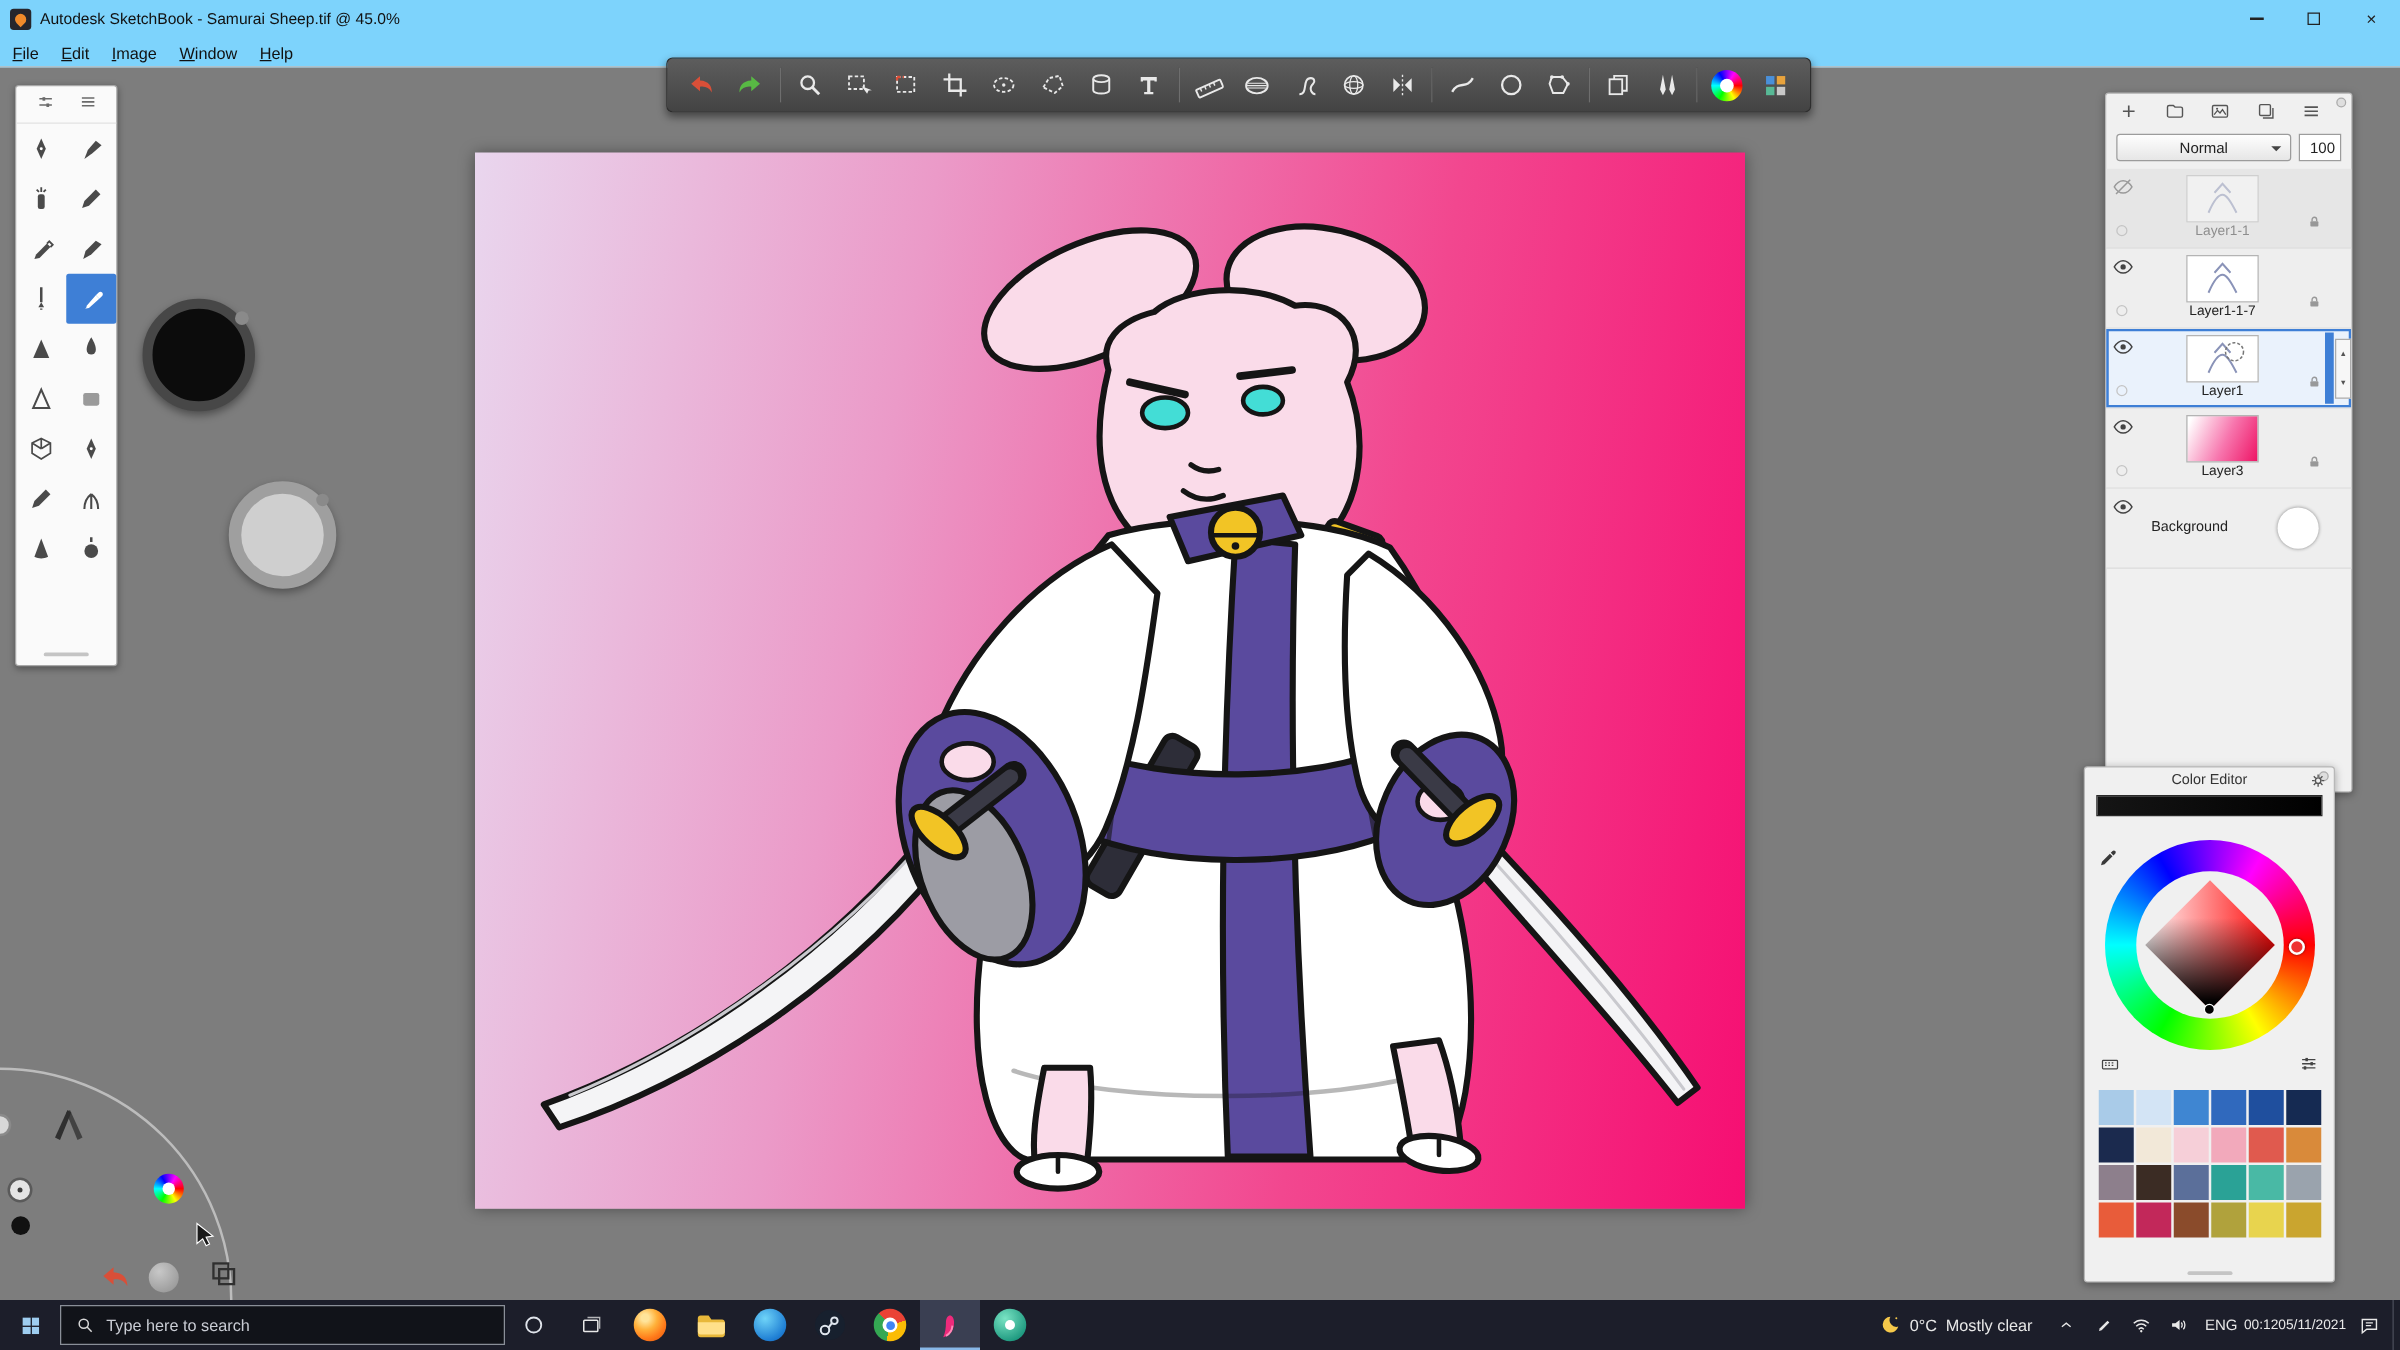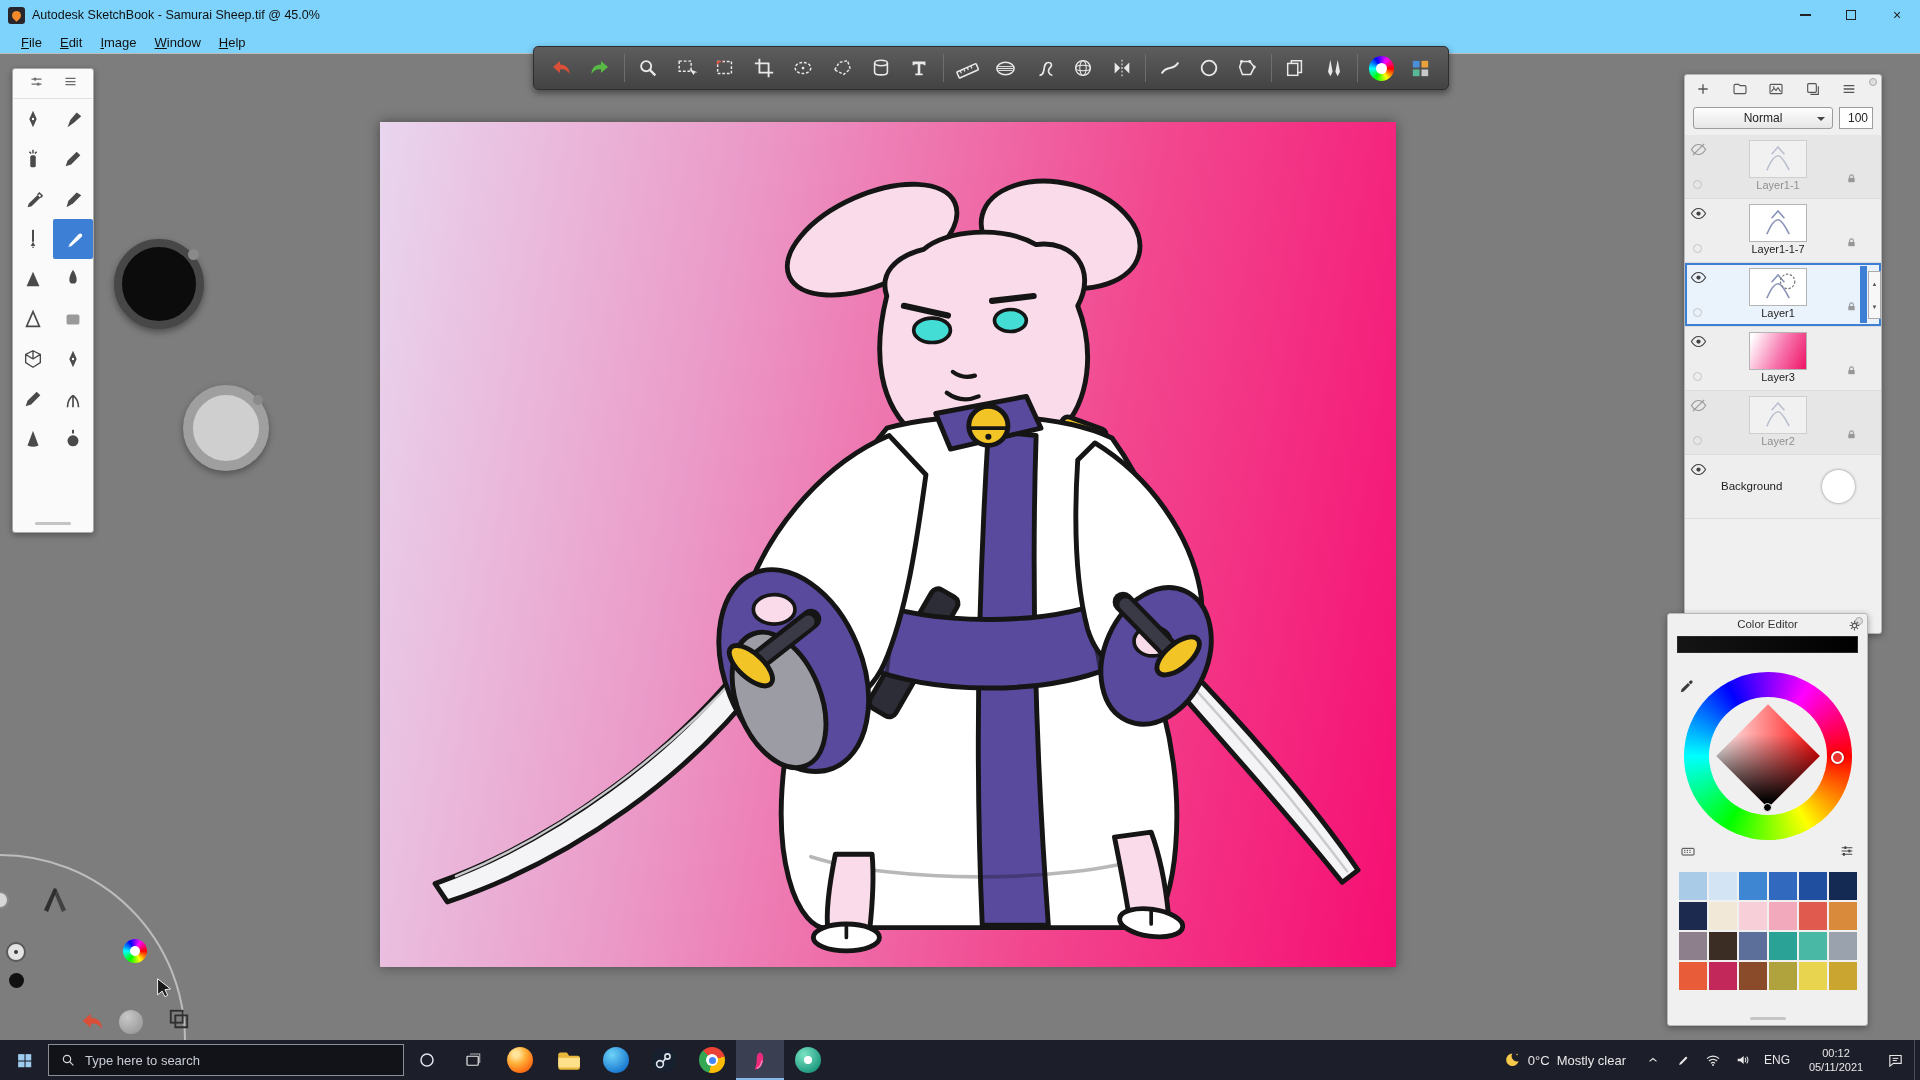--- a/index.html
+++ b/index.html
@@ -9,21 +9,21 @@
   
   .header{position:absolute;top:0;left:0;right:0;height:54px;background:#7dd3fc;border-bottom:1px solid #bdbdbd}
   .titlebar{position:absolute;top:0;left:0;right:0;height:30px;display:flex;align-items:center}
   .app-icon{width:17px;height:17px;margin:0 7px 0 8px;border-radius:3px;background:#26262c;position:relative;flex:0 0 auto}
   .app-icon::after{content:"";position:absolute;left:4px;top:4px;width:9px;height:9px;border-radius:50% 50% 50% 0;background:#f08a2a;transform:rotate(-45deg)}
   .title-text{font-size:12.5px;color:#111}
   .win-controls{margin-left:auto;display:flex;height:30px}
   .wc{width:46px;height:30px;display:flex;align-items:center;justify-content:center;color:#222;font-size:14px}
   .min-glyph{width:11px;height:1.5px;background:#222}
   .max-glyph{width:10px;height:10px;border:1.2px solid #222}
-  .menubar{position:absolute;top:30px;left:0;height:24px;display:flex;align-items:center;padding-left:12px}
+  .menubar{position:absolute;top:30px;left:0;height:24px;display:flex;align-items:center;padding-left:1px}
   .menu-item{display:inline-block;padding:3px 9px;font-size:13px;color:#111;cursor:default}
   .menu-item::first-letter{text-decoration:underline}
 
   
   .toolbar{position:absolute;left:533px;top:46px;width:916px;height:44px;background:linear-gradient(#5d5d5d,#434343);border:1px solid #2e2e2e;border-radius:5px;box-shadow:0 3px 7px rgba(0,0,0,.45);display:flex;align-items:center;padding:0 8px}
   .tool-btn{width:40px;height:38px;display:flex;align-items:center;justify-content:center;border-radius:3px}
   .tb-sep{width:1px;height:28px;background:#303030;border-right:1px solid #6e6e6e;margin:0 4px}
   .mini-wheel{width:25px;height:25px;border-radius:50%;background:conic-gradient(from 90deg,#f00,#ff0 60deg,#0f0 120deg,#0ff 180deg,#00f 240deg,#f0f 300deg,#f00 360deg);position:relative}
   .mw-core{position:absolute;inset:7px;border-radius:50%;background:#fff}
 
@@ -109,21 +109,21 @@
   .tb-icon-btn{width:46px;display:flex;align-items:center;justify-content:center}
   .tb-apps{display:flex}
   .tb-app{width:48px;display:flex;align-items:center;justify-content:center;position:relative}
   .tb-app.active{background:#3a3f52;box-shadow:inset 0 -2px 0 #88b8e8}
   .tb-flex{flex:1}
   .tray{display:flex;align-items:stretch}
   .weather{display:flex;align-items:center;gap:7px;padding:0 12px;font-size:13px}
   .weather span{white-space:nowrap}
   .tray-btn{width:30px;display:flex;align-items:center;justify-content:center}
   .tray-lang{width:38px;display:flex;align-items:center;justify-content:center;font-size:12px}
-  .tray-clock{width:80px;display:flex;flex-direction:column;align-items:center;justify-content:center;font-size:11px;line-height:14px}
+  .tray-clock{width:80px;display:flex;align-items:center;justify-content:center;font-size:11px;line-height:14px}
   .show-desktop{width:6px;border-left:1px solid #4a4d5a}
 
   .ff-orb{width:26px;height:26px;border-radius:50%;background:radial-gradient(circle at 35% 28%,#ffe49a 0 12%,#ffb13a 38%,#ff7a1a 66%,#dd500e)}
   .blue-orb{width:26px;height:26px;border-radius:50%;background:radial-gradient(circle at 35% 30%,#6fd4f8,#1f7fd4 70%,#1358a8)}
   .teal-orb{width:26px;height:26px;border-radius:50%;background:radial-gradient(circle at 35% 30%,#7ae4c4,#1f9a80 75%);position:relative}
   .teal-orb::after{content:"";position:absolute;left:9px;top:9px;width:8px;height:8px;border-radius:50%;background:#fff}
   .chrome-orb{width:26px;height:26px;border-radius:50%;background:conic-gradient(from -45deg,#ea4335 0 33%,#fbbc05 0 66%,#34a853 0 100%);position:relative}
   .chrome-orb i{position:absolute;inset:7px;border-radius:50%;background:#fff}
   .chrome-orb i::after{content:"";position:absolute;inset:2.5px;border-radius:50%;background:#4285f4}
 </style>
@@ -660,40 +660,20 @@
           <span class="link-dot"></span>
           <div class="thumb-wrap">
             <div class="thumb grad"></div>
             <div class="lname">Layer3</div>
           </div>
           <span class="lock"><svg width="11" height="11" viewBox="0 0 24 24">
               <rect x="5" y="11" width="14" height="9" rx="1.5" fill="#8a8a8a"></rect>
               <path d="M8 11V8a4 4 0 0 1 8 0v3" fill="none" stroke="#8a8a8a" stroke-width="2.4"></path>
             </svg></span>
         </div>
-        <div class="layer-row hidden-layer">
-          <span class="eye"><svg width="17" height="17" viewBox="0 0 24 24">
-              <path d="M2 12c3-5 7-7 10-7s7 2 10 7c-3 5-7 7-10 7s-7-2-10-7z" fill="none" stroke="#9a9a9a" stroke-width="1.6"></path>
-              <path d="M4 20L20 4" stroke="#9a9a9a" stroke-width="1.8"></path>
-            </svg></span>
-          <span class="link-dot"></span>
-          <div class="thumb-wrap">
-            <div class="thumb">
-              <svg width="48" height="32" viewBox="0 0 56 40">
-                <path d="M14 34c6-14 10-18 14-18s8 6 14 18" stroke="#8a93b8" fill="none" stroke-width="2"></path>
-                <path d="M20 14l8-9 8 9" stroke="#8a93b8" fill="none" stroke-width="2"></path>
-              </svg>
-            </div>
-            <div class="lname">Layer2</div>
-          </div>
-          <span class="lock"><svg width="11" height="11" viewBox="0 0 24 24">
-              <rect x="5" y="11" width="14" height="9" rx="1.5" fill="#8a8a8a"></rect>
-              <path d="M8 11V8a4 4 0 0 1 8 0v3" fill="none" stroke="#8a8a8a" stroke-width="2.4"></path>
-            </svg></span>
-        </div>
         <div class="layer-row bg-row">
           <span class="eye"><svg width="17" height="17" viewBox="0 0 24 24">
               <path d="M2 12c3-5 7-7 10-7s7 2 10 7c-3 5-7 7-10 7s-7-2-10-7z" fill="none" stroke="#444" stroke-width="1.6"></path>
               <circle cx="12" cy="12" r="3" fill="#444"></circle>
             </svg></span>
           <span class="bg-label">Background</span>
           <span class="bg-thumb"></span>
         </div>
       </div>
     <div class="lp-foot">

